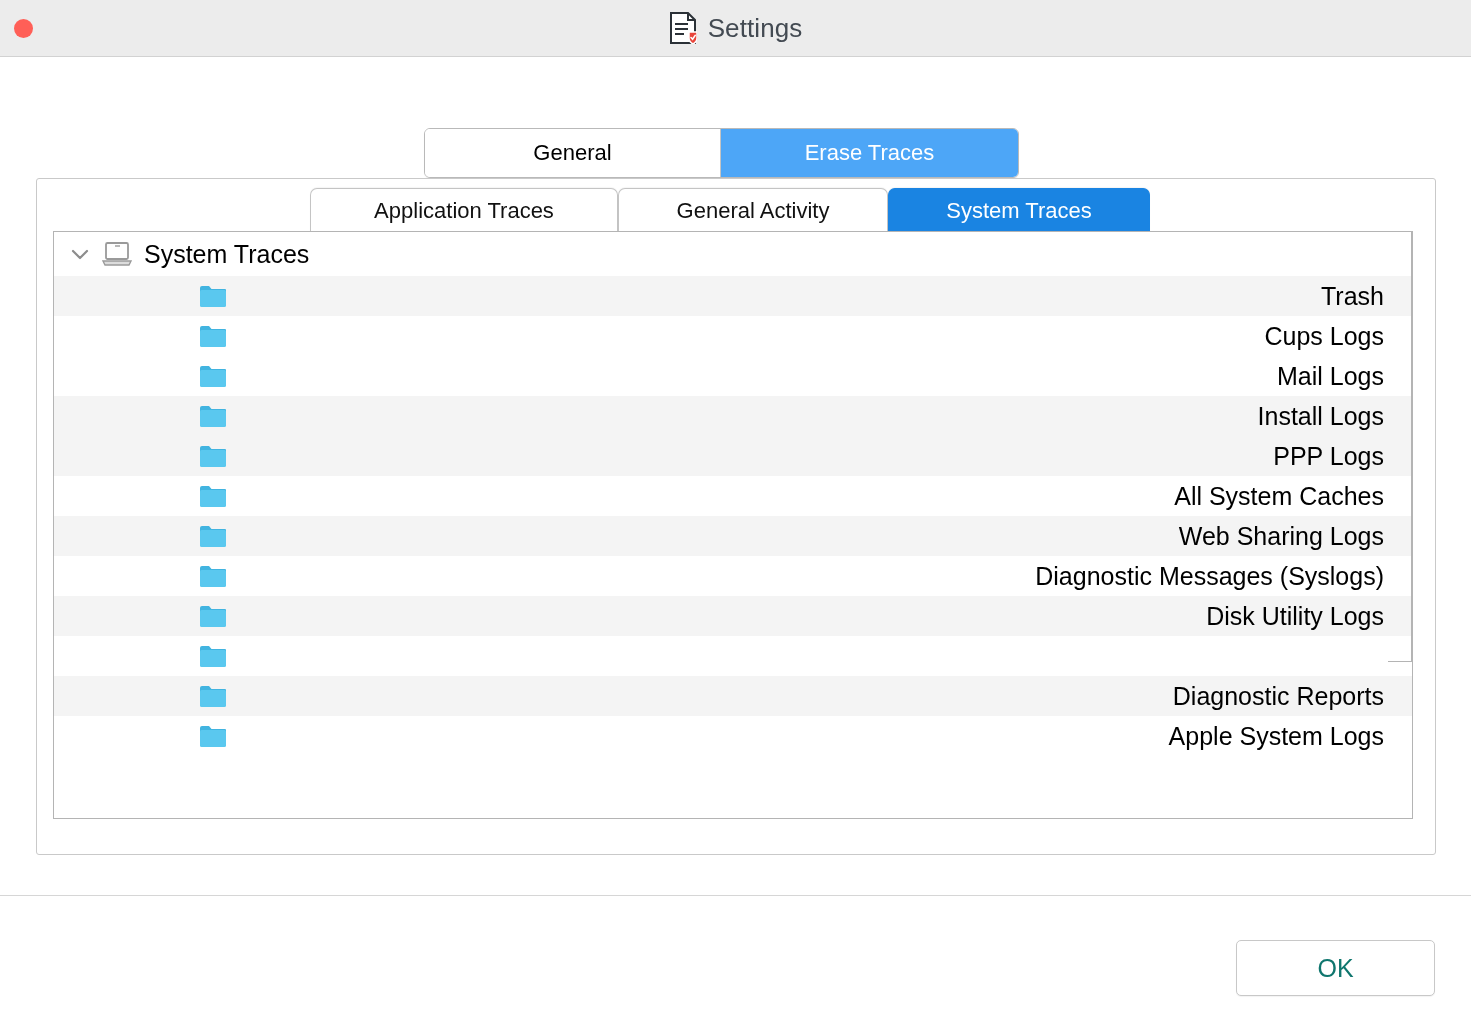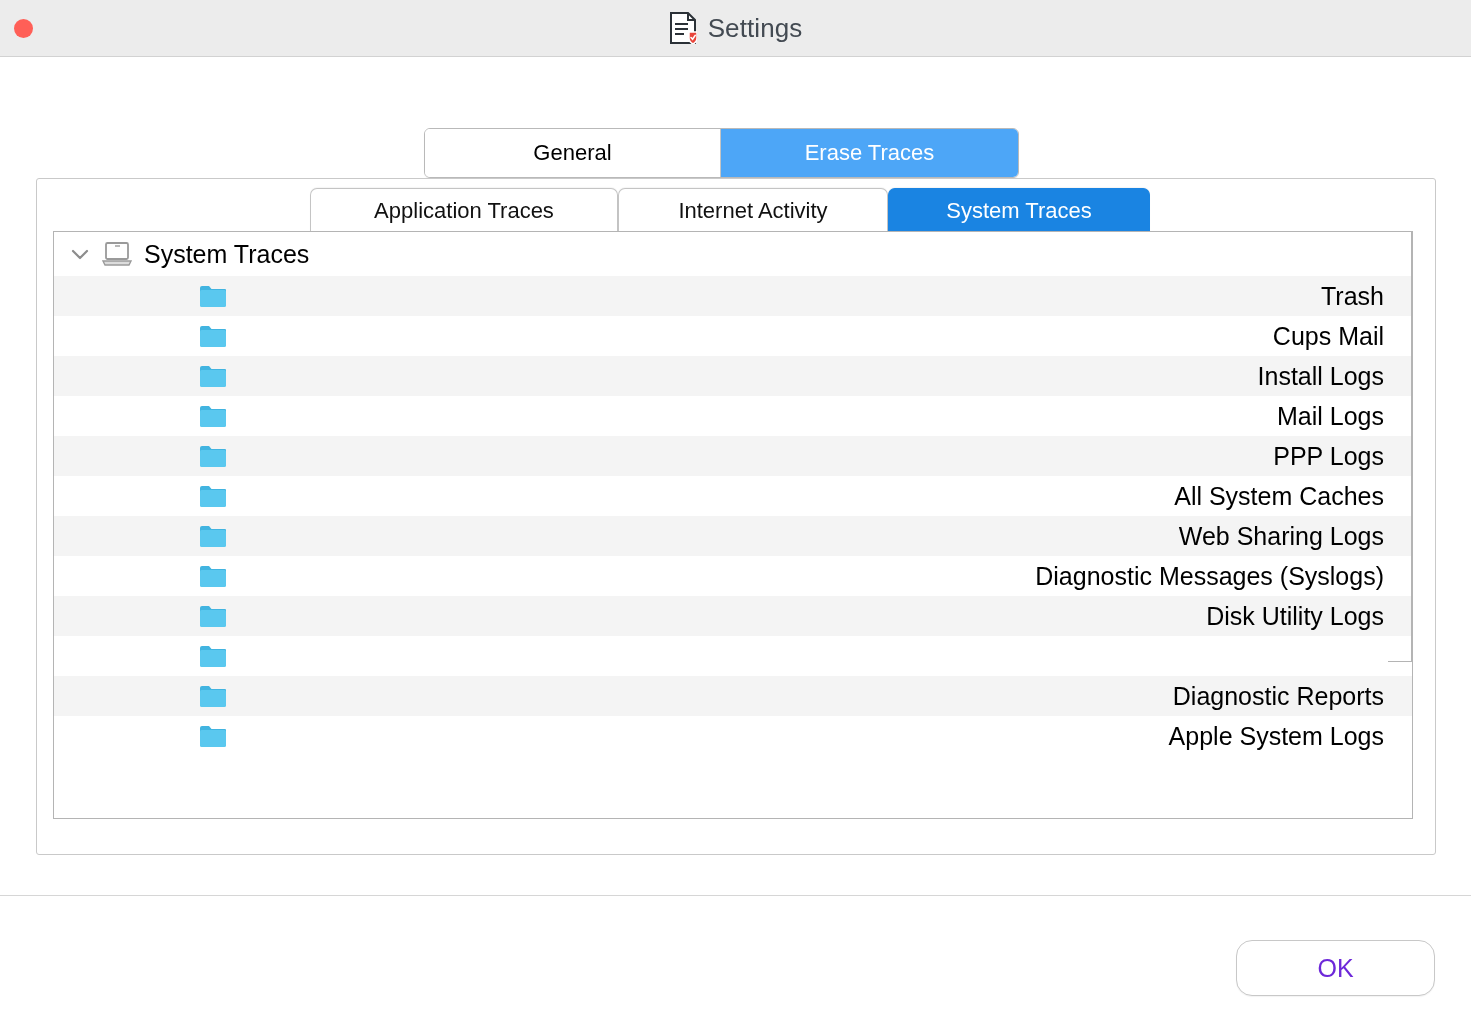--- a/index.html
+++ b/index.html
@@ -175,23 +175,23 @@
     left: 0; top: 895px;
     width: 1471px; height: 1px;
     background: #d6d6d6;
   }
   #ok-button {
     position: absolute;
     left: 1236px; top: 940px;
     width: 199px; height: 56px;
     background: #ffffff;
     border: 1px solid #c8c8c8;
-    border-radius: 16px;
+    border-radius: 5px;
     font-size: 25px;
-    color: #6d28d9;
+    color: #0f766e;
     font-family: "Liberation Sans", sans-serif;
     display: flex;
     align-items: center;
     justify-content: center;
     box-shadow: 0 1px 1px rgba(0,0,0,.05);
   }
 </style>
 </head>
 <body>
 
@@ -213,21 +213,21 @@
 
 <div id="outer-tabs">
   <div class="otab" id="otab-general">General</div>
   <div class="otab active" id="otab-erase">Erase Traces</div>
 </div>
 
 <div id="groupbox"></div>
 
 <div id="inner-tabs">
   <div class="itab" id="itab-app">Application Traces</div>
-  <div class="itab" id="itab-internet">Internet Activity</div>
+  <div class="itab" id="itab-internet">General Activity</div>
   <div class="itab active" id="itab-system">System Traces</div>
 </div>
 
 <div id="listbox">
   <div id="list-inner">
 
     <div id="root-row">
       <svg id="chevron" viewBox="0 0 24 24">
         <path d="M5 9 L12 16 L19 9" fill="none" stroke="#8d8d8d" stroke-width="2.2" stroke-linecap="round" stroke-linejoin="round"></path>
       </svg>
@@ -247,39 +247,39 @@
           </svg>
           <span class="row-label">Trash</span>
         </div>
       </div>
       <div class="row">
         <div class="row-stripe-cap">
           <svg class="folder-icon" viewBox="0 0 28 23">
             <path d="M1 3 Q1 1 3 1 H10 L12.5 4 H26 Q27 4 27 5 V7 H1 Z" fill="#41b4e0"></path>
             <rect x="1" y="5" width="26" height="17" rx="1.5" fill="#5ac8ef"></rect>
           </svg>
-          <span class="row-label">Cups Mail</span>
+          <span class="row-label">Cups Logs</span>
+        </div>
+      </div>
+      <div class="row">
+        <div class="row-stripe-cap">
+          <svg class="folder-icon" viewBox="0 0 28 23">
+            <path d="M1 3 Q1 1 3 1 H10 L12.5 4 H26 Q27 4 27 5 V7 H1 Z" fill="#41b4e0"></path>
+            <rect x="1" y="5" width="26" height="17" rx="1.5" fill="#5ac8ef"></rect>
+          </svg>
+          <span class="row-label">Mail Logs</span>
         </div>
       </div>
       <div class="row alt">
         <div class="row-stripe-cap">
           <svg class="folder-icon" viewBox="0 0 28 23">
             <path d="M1 3 Q1 1 3 1 H10 L12.5 4 H26 Q27 4 27 5 V7 H1 Z" fill="#41b4e0"></path>
             <rect x="1" y="5" width="26" height="17" rx="1.5" fill="#5ac8ef"></rect>
           </svg>
           <span class="row-label">Install Logs</span>
-        </div>
-      </div>
-      <div class="row">
-        <div class="row-stripe-cap">
-          <svg class="folder-icon" viewBox="0 0 28 23">
-            <path d="M1 3 Q1 1 3 1 H10 L12.5 4 H26 Q27 4 27 5 V7 H1 Z" fill="#41b4e0"></path>
-            <rect x="1" y="5" width="26" height="17" rx="1.5" fill="#5ac8ef"></rect>
-          </svg>
-          <span class="row-label">Mail Logs</span>
         </div>
       </div>
       <div class="row alt">
         <div class="row-stripe-cap">
           <svg class="folder-icon" viewBox="0 0 28 23">
             <path d="M1 3 Q1 1 3 1 H10 L12.5 4 H26 Q27 4 27 5 V7 H1 Z" fill="#41b4e0"></path>
             <rect x="1" y="5" width="26" height="17" rx="1.5" fill="#5ac8ef"></rect>
           </svg>
           <span class="row-label">PPP Logs</span>
         </div>

